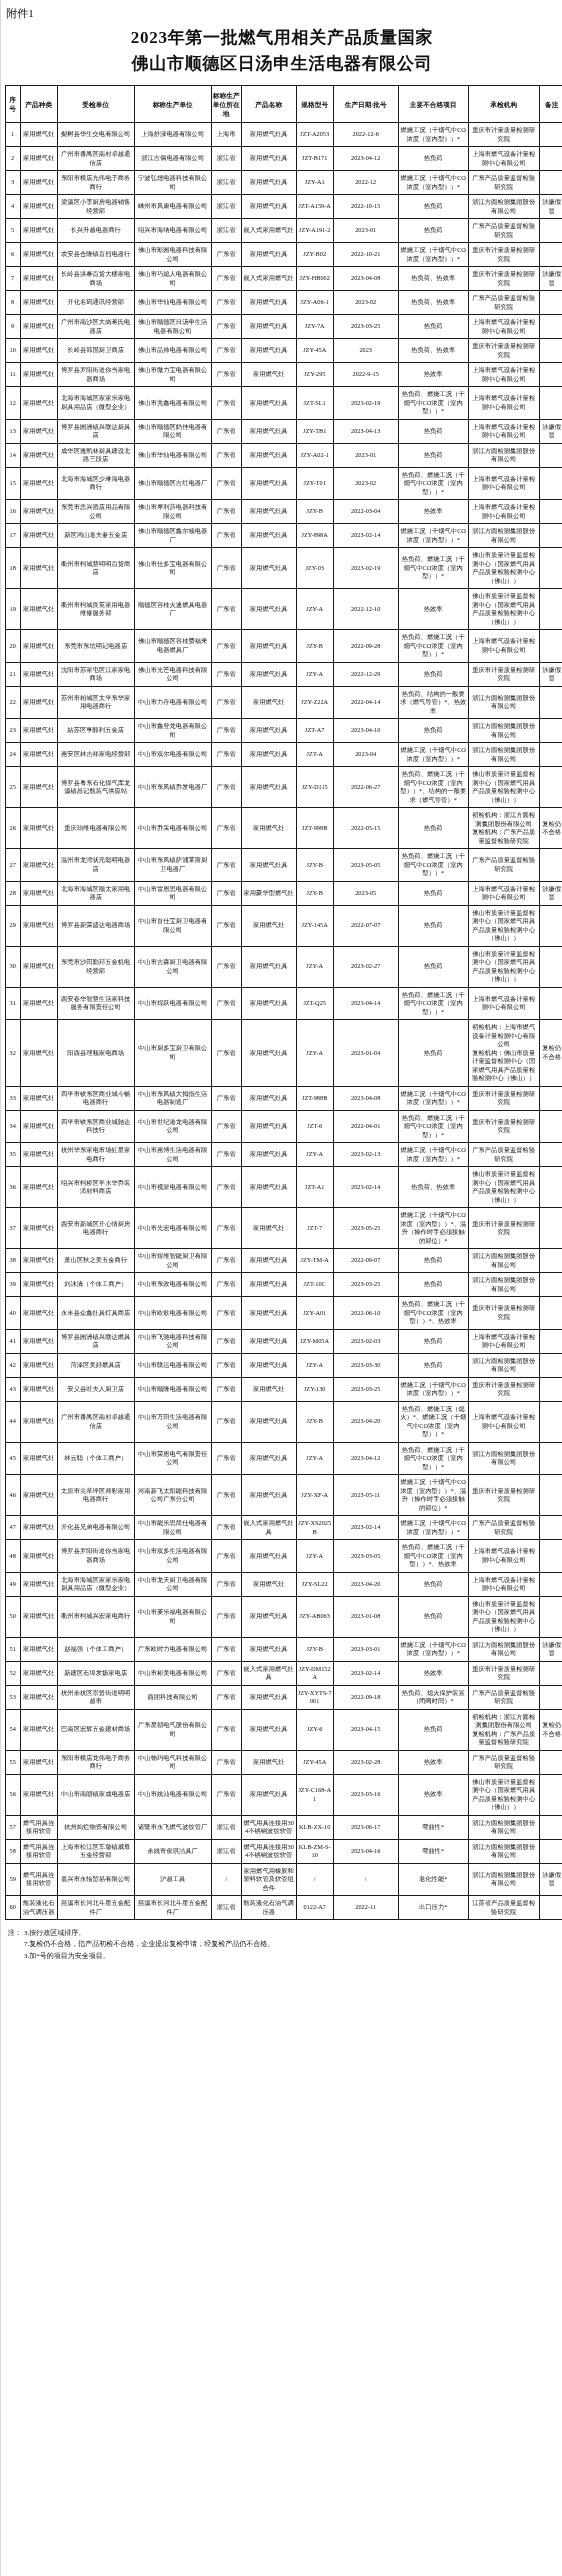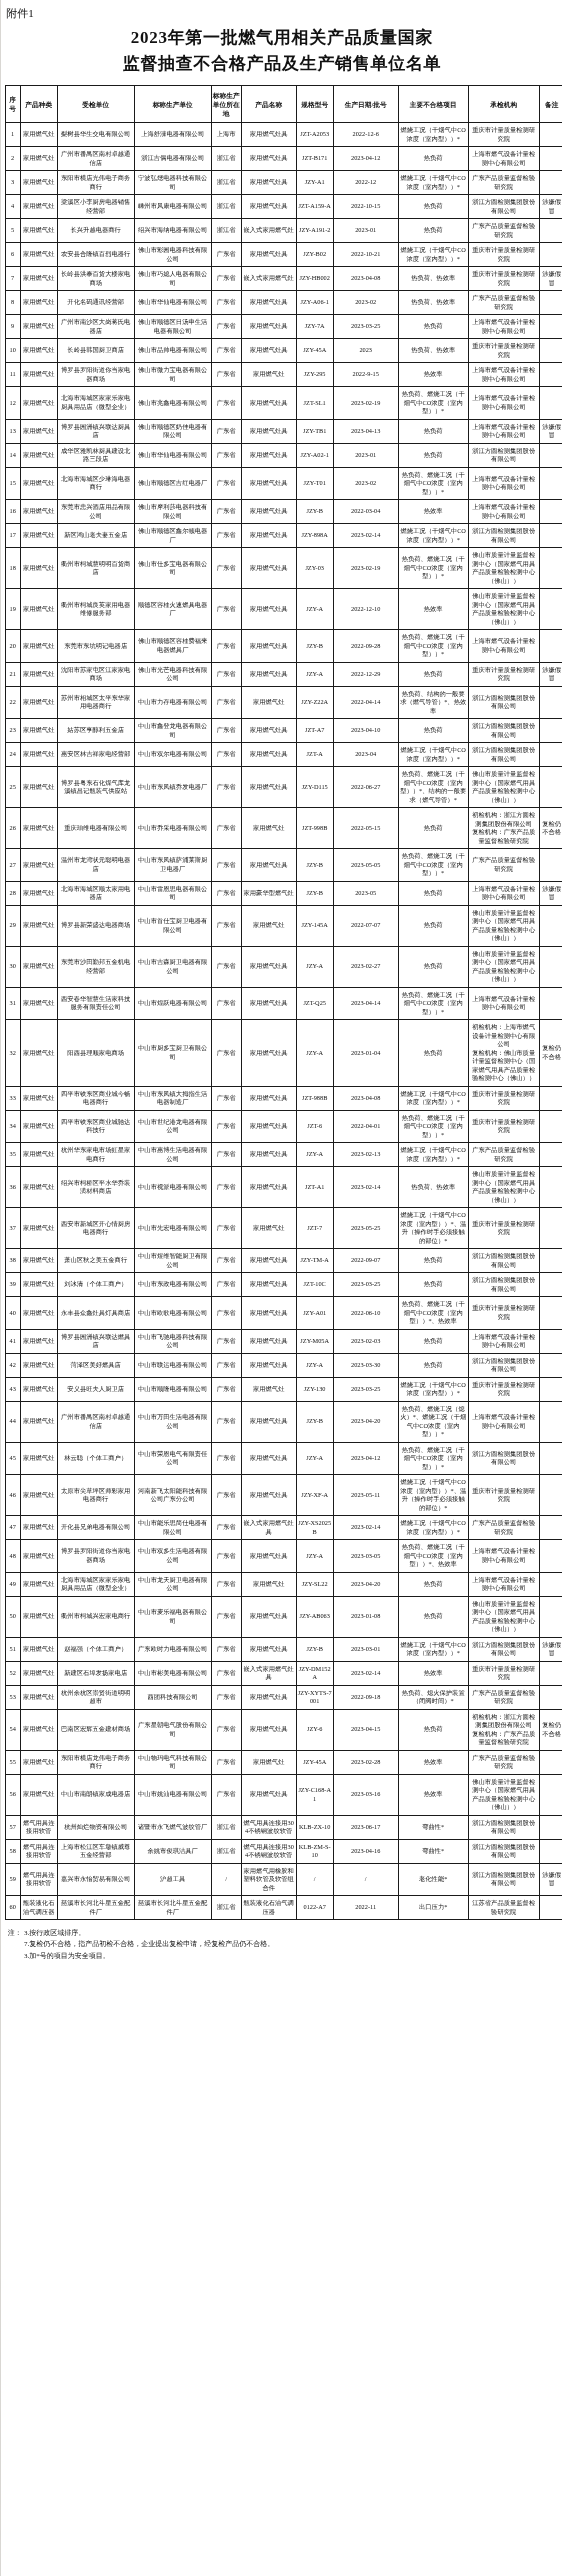--- a/index.html
+++ b/index.html
@@ -28,21 +28,21 @@
   .notes .note-row{display:flex;}
   .notes .note-label{flex:0 0 16.3px;}
   .notes ol{margin:0;padding:0;list-style:none;}
 </style>
 </head>
 <body>
 
 <div class="page">
   <div class="attachment">附件1</div>
   <div class="doc-title" style="white-space:pre-line;">2023年第一批燃气用相关产品质量国家
-监督抽查不合格产品及生产销售单位名单</div>
+佛山市顺德区日汤申生活电器有限公司</div>
 
   <table class="main">
     <colgroup>
       <col style="width:15px">
         <col style="width:37px">
         <col style="width:77px">
       <col style="width:77px">
         <col style="width:30px">
         <col style="width:55px">
       <col style="width:37px">

